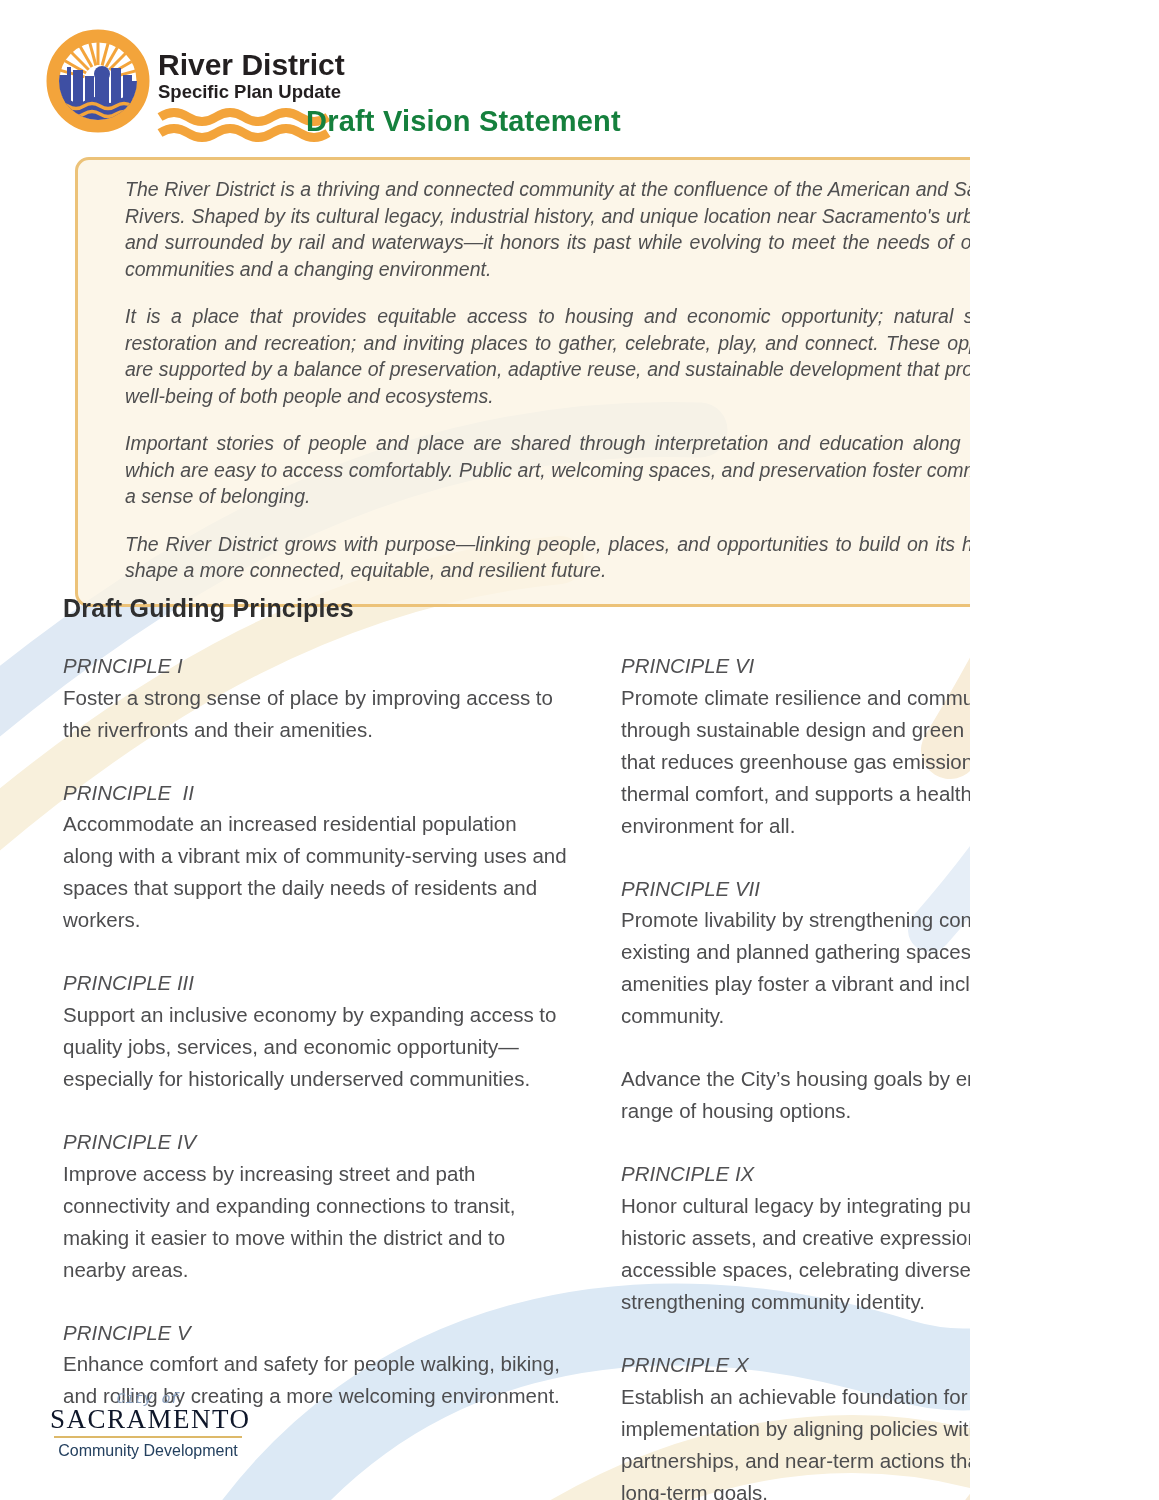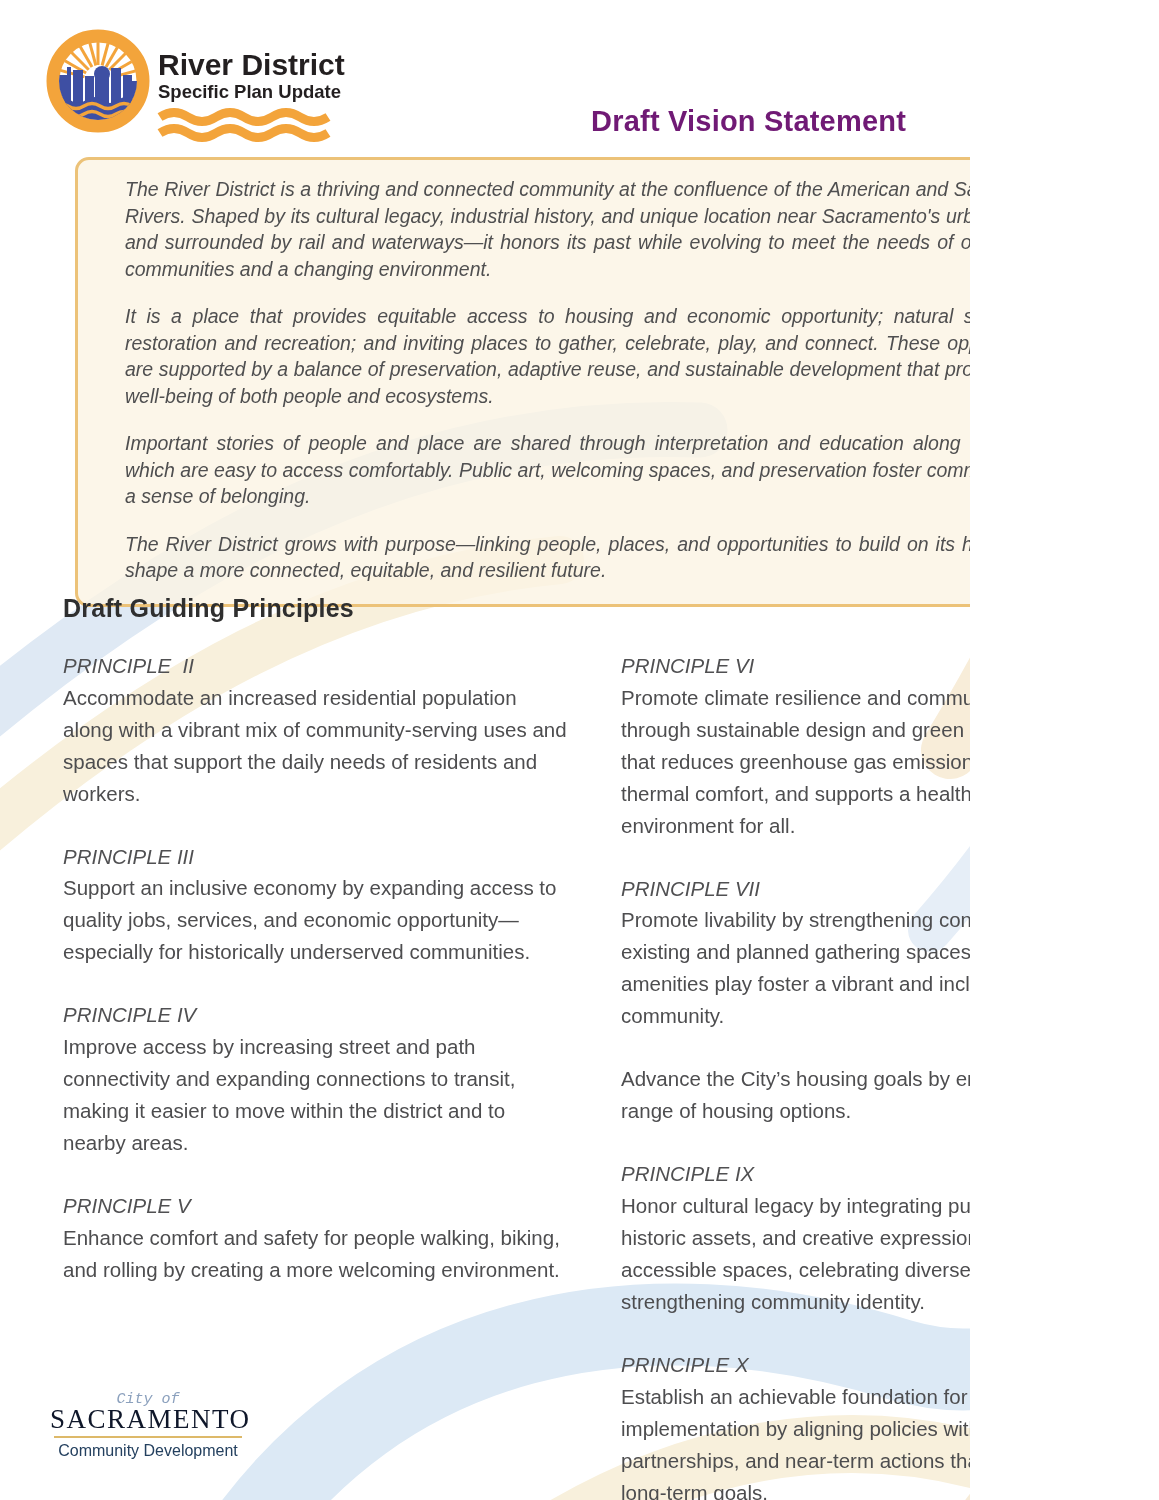--- a/index.html
+++ b/index.html
@@ -7,21 +7,21 @@
     position:relative; width:970px; height:1500px; overflow:hidden;
     background:#ffffff; font-family:"Liberation Sans", sans-serif;
   }
   .bg-waves{position:absolute; inset:0; z-index:0; pointer-events:none;}
   .content{position:absolute; inset:0; z-index:1;}
 
   
   .logo{position:absolute; left:40px; top:22px; width:310px; height:122px;}
   .page-title{
     position:absolute; right:64px; top:105px; width:600px;
-    text-align:right; font-size:29px; font-weight:bold; color:#701a75;
+    text-align:left; font-size:29px; font-weight:bold; color:#15803d;
     letter-spacing:.2px;
   }
 
   
   .vision-box{
     position:absolute; left:75px; top:157px; width:934px;
     padding:16px 47px 12px 47px;
     background:rgba(251,244,228,0.80);
     border:3px solid #ecc278; border-radius:14px;
   }
@@ -134,20 +134,24 @@
       <p>The River District is a thriving and connected community at the confluence of the American and Sacramento Rivers. Shaped by its cultural legacy, industrial history, and unique location near Sacramento's urban core—and surrounded by rail and waterways—it honors its past while evolving to meet the needs of our diverse communities and a changing environment.</p>
       <p>It is a place that provides equitable access to housing and economic opportunity; natural spaces for restoration and recreation; and inviting places to gather, celebrate, play, and connect. These opportunities are supported by a balance of preservation, adaptive reuse, and sustainable development that promotes the well-being of both people and ecosystems.</p>
       <p>Important stories of people and place are shared through interpretation and education along the rivers, which are easy to access comfortably. Public art, welcoming spaces, and preservation foster community and a sense of belonging.</p>
       <p>The River District grows with purpose—linking people, places, and opportunities to build on its history and shape a more connected, equitable, and resilient future.</p>
     </div>
 
     <div class="section-title">Draft Guiding Principles</div>
 
     <div class="col col-left">
       <div class="principle">
+        <div class="label">PRINCIPLE I</div>
+        <div class="text">Foster a strong sense of place by improving access to the riverfronts and their amenities.</div>
+      </div>
+      <div class="principle">
         <div class="label">PRINCIPLE  II</div>
         <div class="text">Accommodate an increased residential population along with a vibrant mix of community-serving uses and spaces that support the daily needs of residents and workers.</div>
       </div>
       <div class="principle">
         <div class="label">PRINCIPLE III</div>
         <div class="text">Support an inclusive economy by expanding access to quality jobs, services, and economic opportunity—especially for historically underserved communities.</div>
       </div>
       <div class="principle">
         <div class="label">PRINCIPLE IV</div>
         <div class="text">Improve access by increasing street and path connectivity and expanding connections to transit, making it easier to move within the district and to nearby areas.</div>

